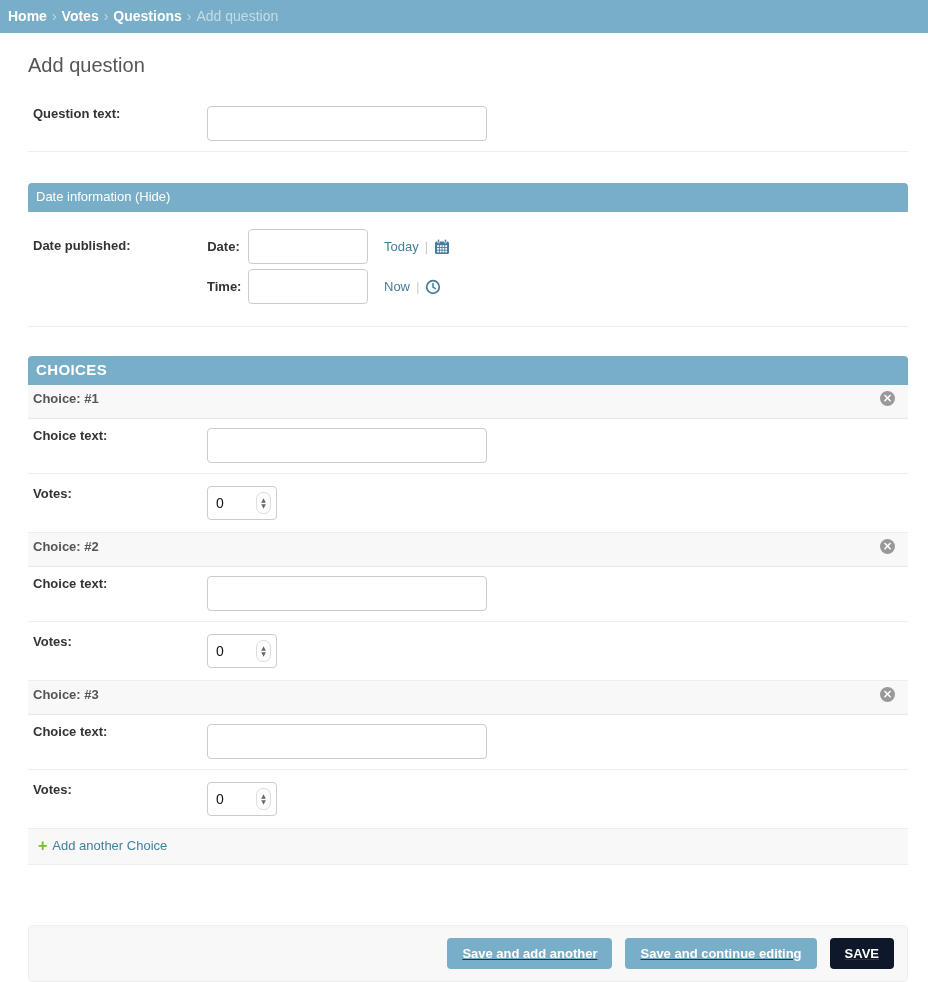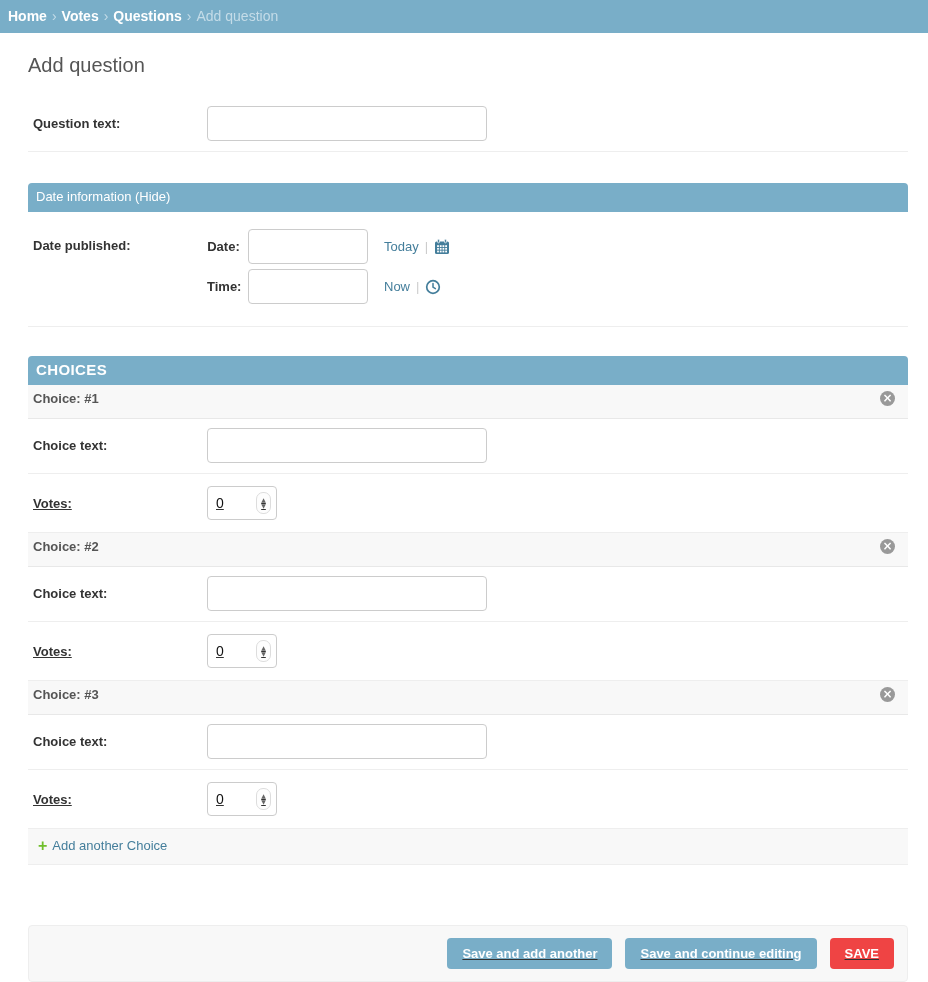--- a/index.html
+++ b/index.html
@@ -24,21 +24,21 @@
   }
   .crumb-sep { margin: 0 5px; color: #c4dce8; font-weight: normal; }
   
   .main { margin: 0 20px 0 28px; }
   h1.page-title {
     font-size: 20px; font-weight: 400; color: #555;
     margin: 21px 0 20px 0; line-height: 23px;
   }
   
   .form-row {
-    display: flex; align-items: center;
+    display: flex; 
     padding: 9px 8px 10px 5px;
     border-bottom: 1px solid #eee;
   }
   .field-label {
     flex: none; width: 174px;
     font-weight: bold; color: #333; font-size: 13px;
   }
   input.text-input {
     width: 280px; height: 35px;
     border: 1px solid #ccc; border-radius: 4px;
@@ -86,21 +86,21 @@
     font-size: 13px; font-weight: bold; color: #555; line-height: 14px;
   }
   .delete-icon {
     position: absolute; right: 13px; top: 6px;
     width: 15px; height: 15px; border-radius: 50%;
     background: #999; color: #fff;
     font-size: 12px; font-weight: bold; line-height: 14px; text-align: center;
     cursor: pointer;
     font-family: "DejaVu Sans", sans-serif;
   }
-  .votes-row { padding: 12px 8px 12px 5px; text-decoration: underline; }
+  .votes-row { padding: 12px 8px 12px 5px; }
   .votes-box {
     width: 70px; height: 34px;
     border: 1px solid #ccc; border-radius: 4px;
     display: flex; align-items: center;
     padding: 0 5px 0 8px; background: #fff;
   }
   .votes-box input {
     border: none; outline: none; width: 30px; padding: 0;
     font-size: 14px; color: #111;
     font-family: "Liberation Sans", sans-serif; background: transparent;
@@ -129,21 +129,21 @@
     padding: 12px 13px;
     display: flex; justify-content: flex-end; align-items: center; gap: 13px; text-decoration: underline;
   }
   .btn {
     border: none; border-radius: 4px; height: 31px; padding: 0 15px;
     background: #79aec8; color: #fff;
     font-size: 13px; font-weight: bold;
     font-family: "Liberation Sans", sans-serif;
     cursor: pointer; line-height: 31px;
   }
-  .btn.primary { background: #ef4444; }
+  .btn.primary { background: #0f172a; }
 </style>
 </head>
 <body>
 
 <nav class="breadcrumbs">
   <a>Home</a><span class="crumb-sep">›</span><a>Votes</a><span class="crumb-sep">›</span><a>Questions</a><span class="crumb-sep">›</span><span>Add question</span>
 </nav>
 
 <div class="main">
 

